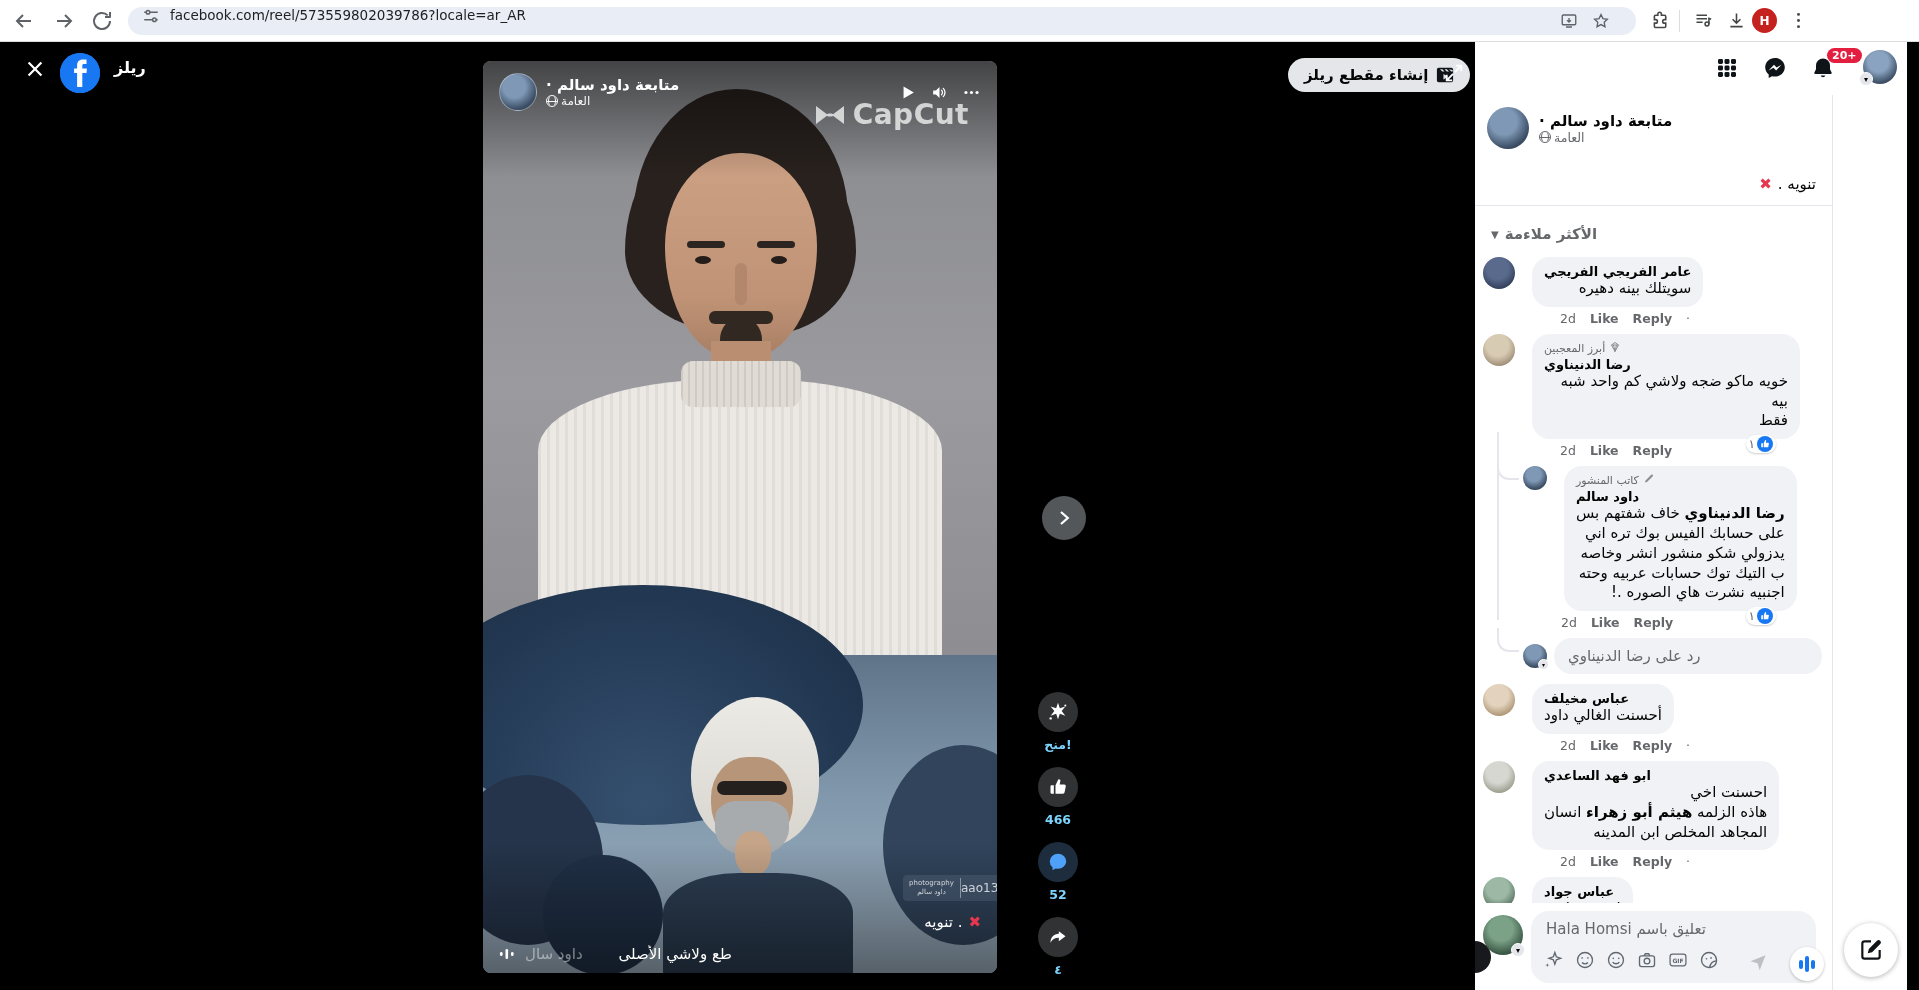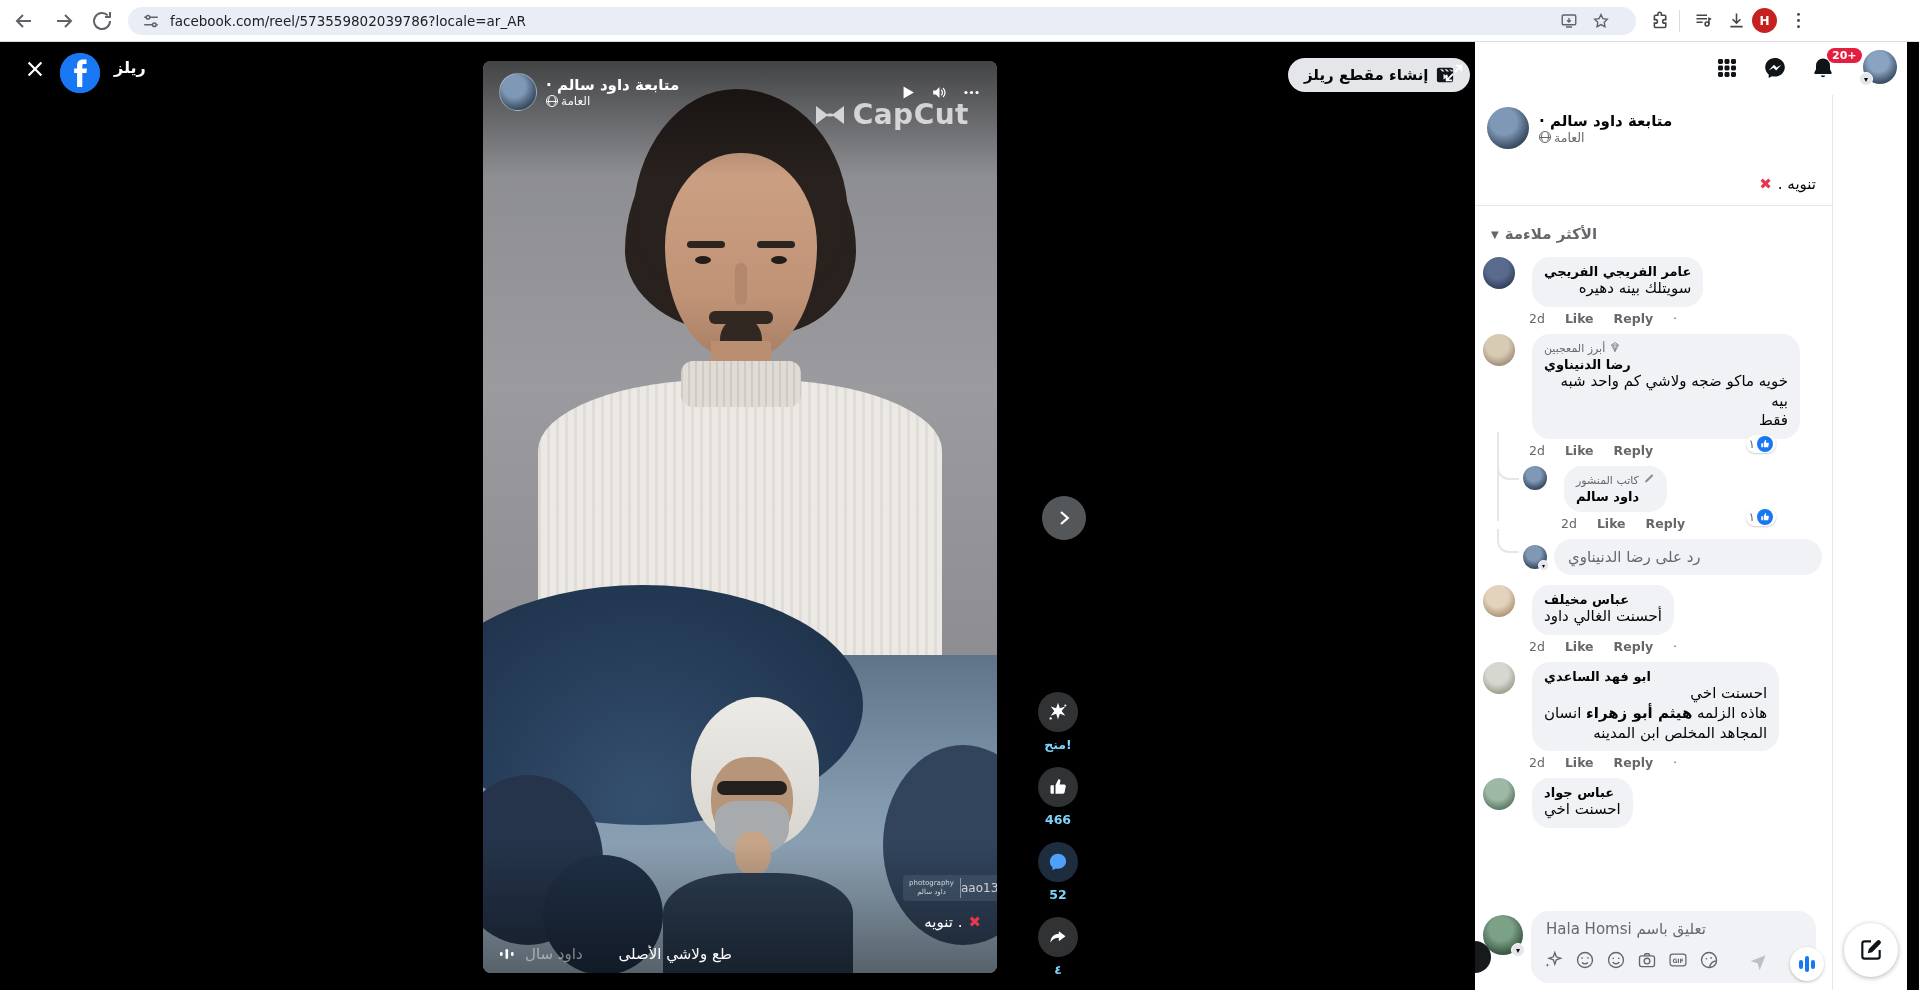--- a/index.html
+++ b/index.html
@@ -4,21 +4,21 @@
 <style>
   * { margin:0; padding:0; box-sizing:border-box; }
   html,body { width:1919px; height:990px; overflow:hidden; background:#000;
     font-family:"DejaVu Sans","Liberation Sans",sans-serif; }
 
   
   .browser-bar { position:absolute; top:0; left:0; width:1919px; height:42px;
     background:#fff; border-bottom:1px solid #dadce0; z-index:60; }
   .nav-ic { position:absolute; top:9px; width:24px; height:24px; color:#5f6368; cursor:pointer; }
   .url-pill { position:absolute; left:100px; top:7px; width:1536px; height:28px;
-    background:#e9eef6; border-radius:14px; display:flex; align-items:center; }
+    background:#e9eef6; border-radius:14px; display:flex; }
   .url-pill .site-ic { margin-left:14px; width:18px; height:18px; color:#5f6368; }
   .url-text { margin-left:10px; font-size:13.5px; color:#202124; white-space:nowrap; }
   .pill-right-ic { position:absolute; top:5px; width:18px; height:18px; color:#5f6368; }
   .tb-ic { position:absolute; top:10px; width:21px; height:21px; color:#444746; }
   .tb-divider { position:absolute; left:1679px; top:10px; width:1px; height:22px; background:#dadce0; }
   .avatar-h { position:absolute; left:1752px; top:8px; width:25px; height:25px; border-radius:50%;
     background:#c5221f; color:#fff; font-size:12px; font-weight:bold;
     display:flex; align-items:center; justify-content:center; }
 
   
@@ -150,21 +150,21 @@
   .comments-list { position:absolute; left:0; right:0; top:158px; bottom:87px; overflow:hidden; padding:4px 10px 0 8px; }
   .c-row { display:flex; gap:17px; margin-bottom:4px; position:relative; }
   .c-avatar { width:32px; height:32px; border-radius:50%; flex:none; cursor:pointer;
     background:radial-gradient(circle at 45% 35%,#c9b29a 0 40%,#8d7a66 75%,#5c5044 100%); }
   .c-avatar.small { width:24px; height:24px; }
   .c-bubble { background:#f0f2f5; border-radius:18px; padding:7px 12px 8px; max-width:268px; }
   .c-badge { display:flex; align-items:center; gap:4px; font-size:11px; color:#65676b; margin-bottom:1px; }
   .c-author { font-size:13px; font-weight:bold; color:#050505; }
   .c-text { font-size:15px; color:#050505; line-height:1.32; direction:rtl; text-align:right;
     white-space:pre-wrap; unicode-bidi:plaintext; }
-  .c-meta { display:flex; gap:20px; margin:2px 0 8px 46px; font-size:12.5px; color:#65676b; position:relative; }
+  .c-meta { display:flex; gap:14px; margin:2px 0 8px 77px; font-size:12.5px; color:#65676b; position:relative; }
   .c-meta .bold { font-weight:bold; cursor:pointer; }
   .likes-pill { position:absolute; right:46px; top:-8px; display:flex; align-items:center; gap:2px;
     background:#fff; border-radius:10px; box-shadow:0 1px 2px rgba(0,0,0,.2); padding:1px 3px;
     font-size:12px; color:#65676b; }
   .thumb-circ { width:16px; height:16px; border-radius:50%; background:#1877f2; color:#fff; display:flex;
     align-items:center; justify-content:center; }
   .replies { position:relative; margin-left:40px; }
   .replies::before { content:''; position:absolute; left:-26px; top:-34px; bottom:54px; border-left:2px solid #e4e6eb; }
   .elbow::before { content:''; position:absolute; left:-26px; top:-10px; width:20px; height:22px;
     border-left:2px solid #e4e6eb; border-bottom:2px solid #e4e6eb; border-bottom-left-radius:12px; }
@@ -496,20 +496,25 @@
               <div class="c-avatar small" style="background: radial-gradient(circle at 45% 35%, rgb(127, 152, 181) 0px, rgb(127, 152, 181) 35%, rgb(60, 79, 102) 70%, rgb(34, 44, 58) 100%);"></div>
             </div>
             <div class="c-bubble" style="max-width: 246px;">
               <div class="c-badge">
                 <span>كاتب المنشور</span>
                 <span><svg width="12" height="12" viewBox="0 0 24 24" fill="#8a8d91">
                     <path d="M16.5 3.5a2.1 2.1 0 0 1 3 3L8 18l-4 1 1-4z"></path>
                   </svg></span>
               </div>
               <div class="c-author">داود سالم</div>
+              <div class="c-text"><b>رضا الدنيناوي</b><span> خاف شفتهم بس
+على حسابك الفيس بوك تره اني
+يدزولي شكو منشور انشر وخاصه
+ب التيك توك حسابات عربيه وحته
+اجنبيه نشرت هاي الصوره .!</span></div>
             </div>
           </div>
           <div class="c-meta" style="margin-left: 38px;">
             <span>2d</span>
             <span class="bold">Like</span>
             <span class="bold">Reply</span>
             <span class="likes-pill">
               <span>١</span>
               <span class="thumb-circ">
                 <svg width="10" height="10" viewBox="0 0 24 24" fill="#fff">

